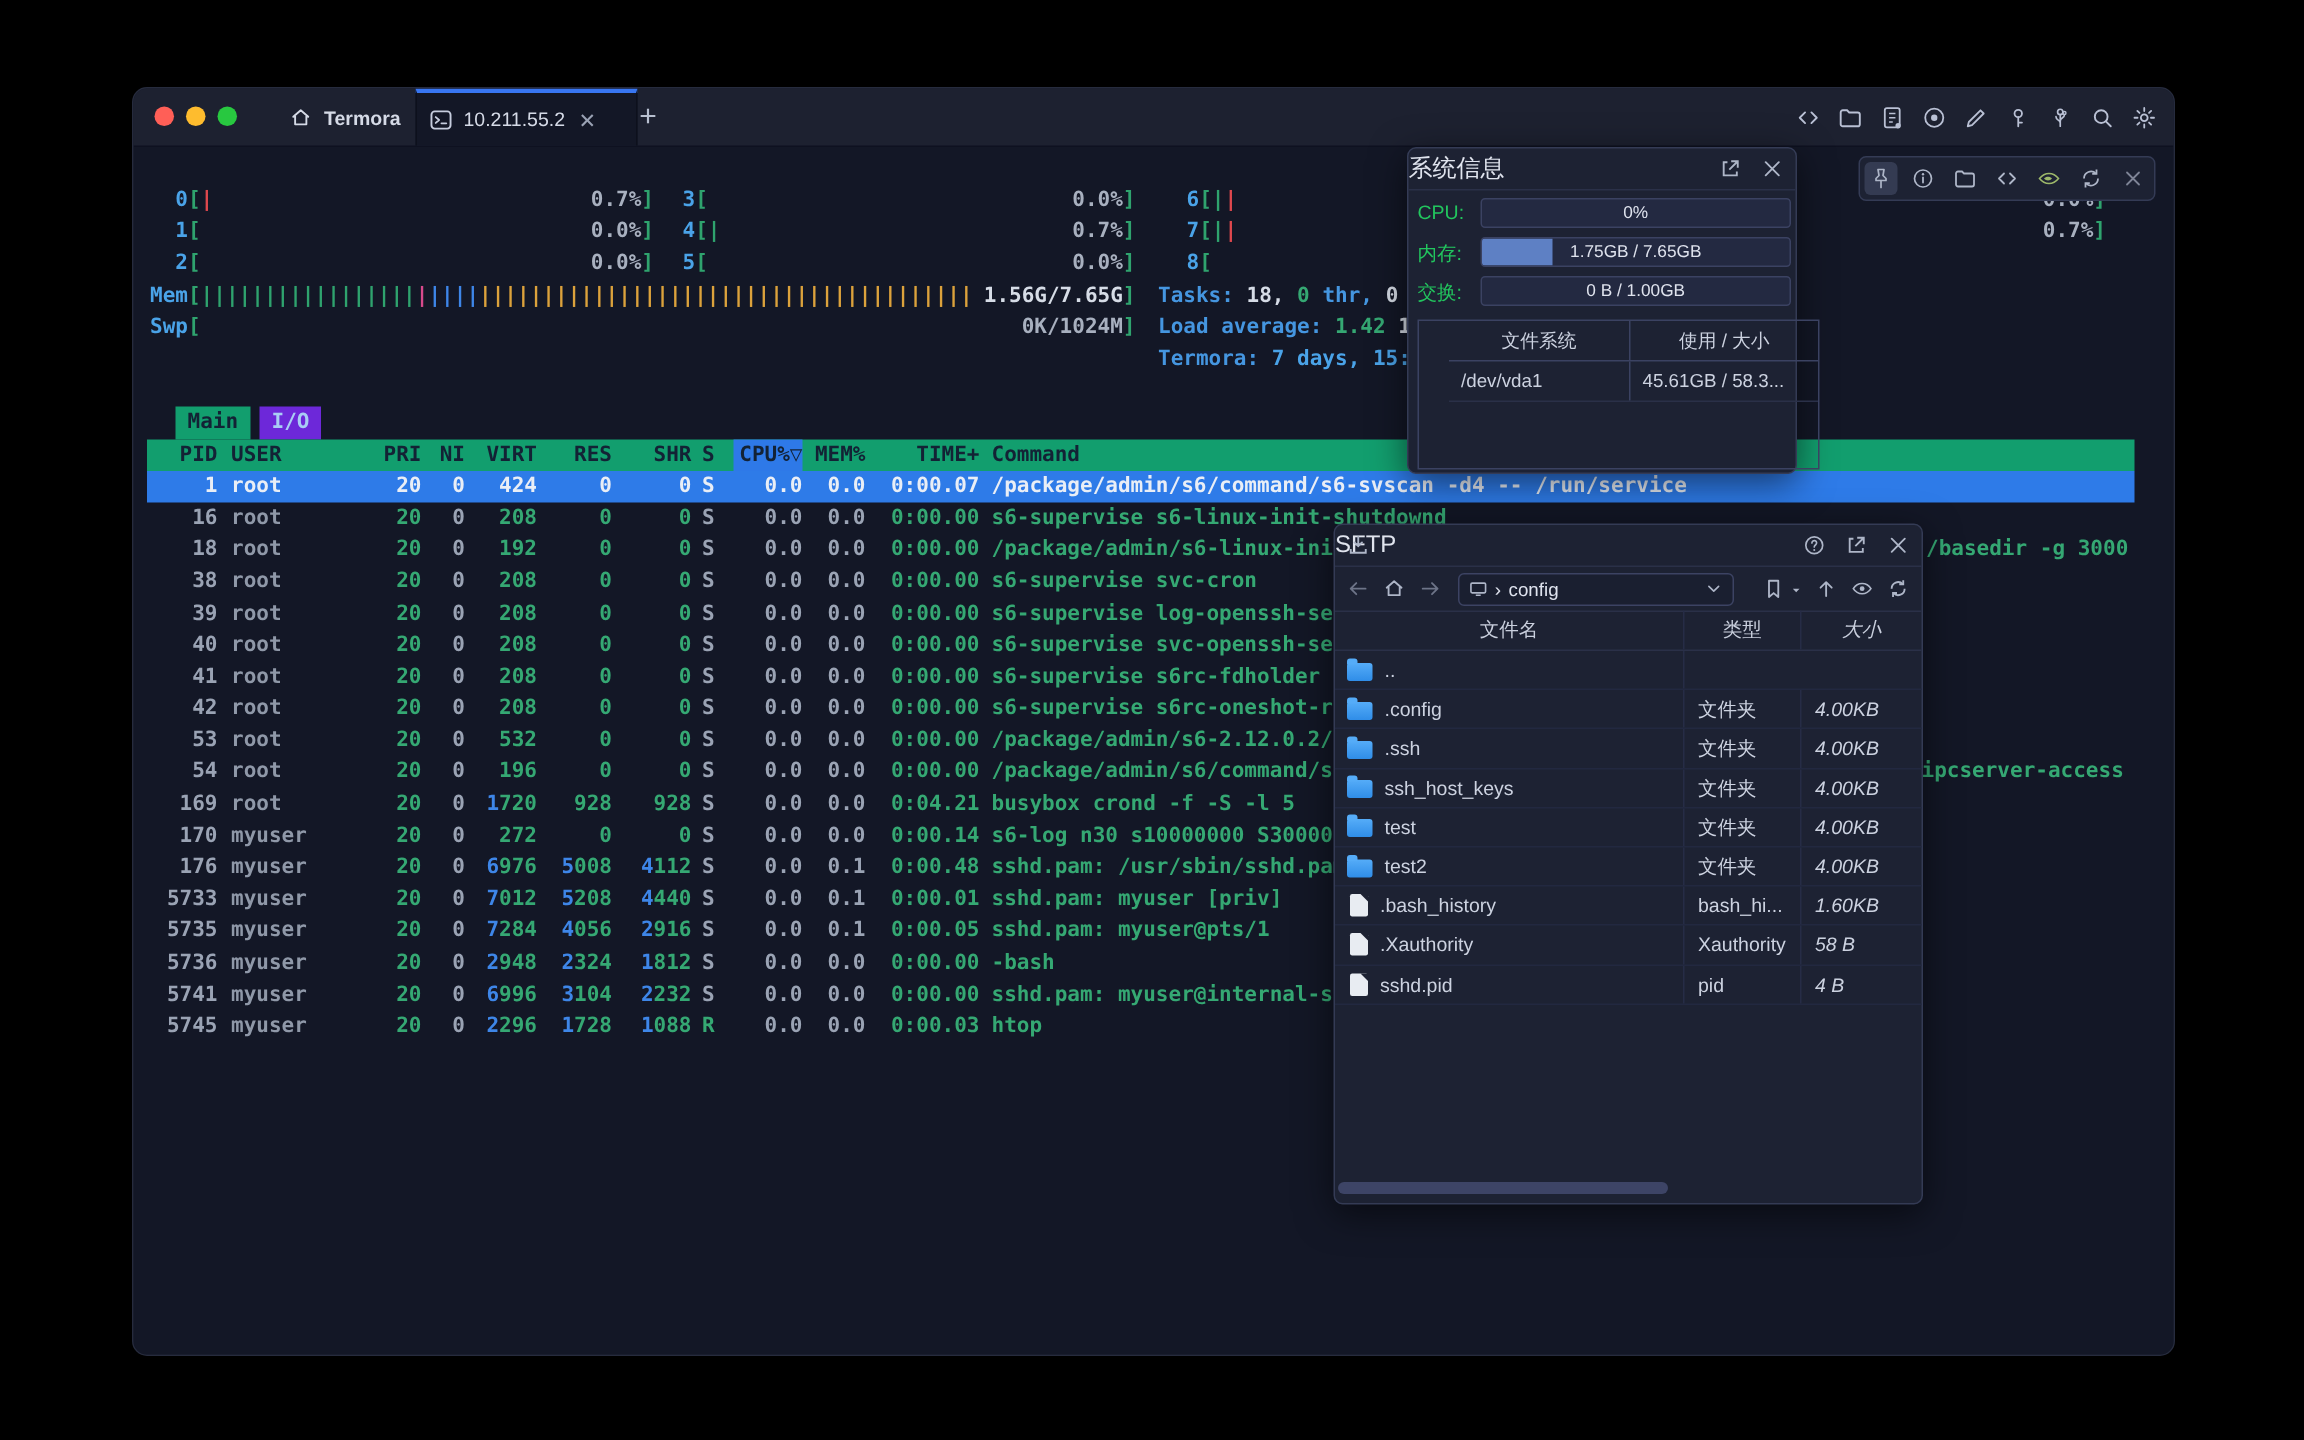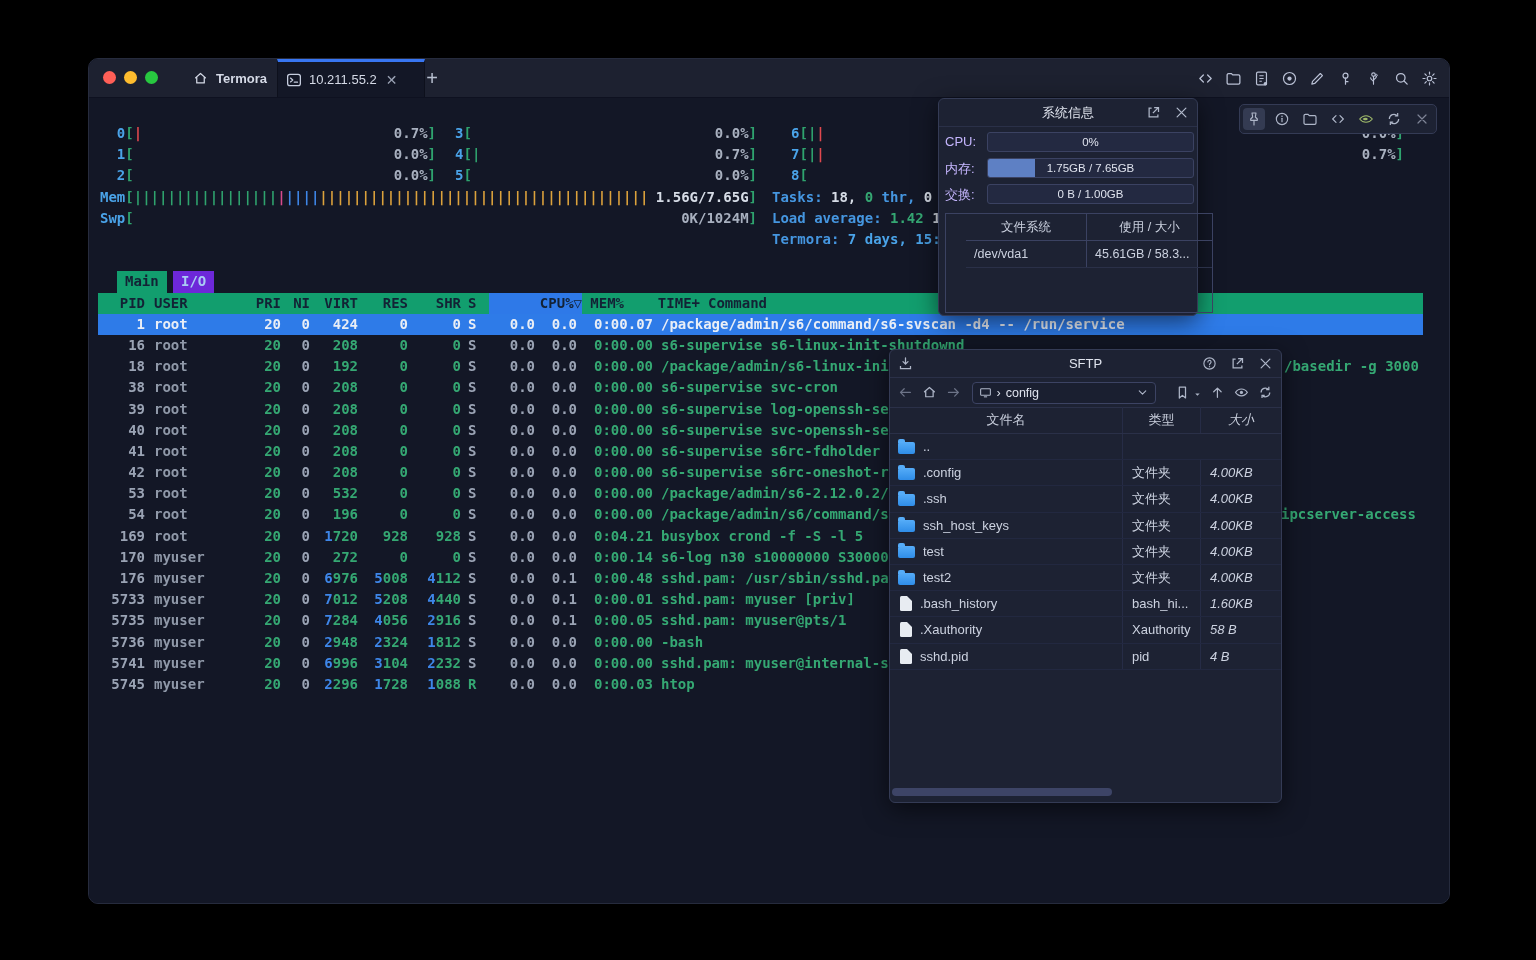--- a/index.html
+++ b/index.html
@@ -29,43 +29,43 @@
   .meter .val{position:absolute;right:0;top:0;color:#a8b0bf;}
   .bar-g{color:#2fa36e;} .bar-r{color:#e0484e;} .bar-p{color:#d84a8c;} .bar-b{color:#3e86e8;} .bar-o{color:#dca23c;}
   
   .chip{position:absolute;height:21.2px;line-height:21.2px;padding:0 8px;}
   .chip-main{background:#129e6e;color:#132235;}
   .chip-io{background:#6d28d9;color:#a9cdf4;}
   
   .ptable{position:absolute;left:9px;top:233.6px;width:1325px;}
   .prow{display:flex;height:21.2px;line-height:21.2px;white-space:pre;position:relative;}
   .phead{background:#129e6e;color:#132235;}
-  .phead .sortcol{background:#2e79e8;color:#132235;padding-left:47px;}
+  .phead .sortcol{background:#2e79e8;color:#132235;}
   .prow.sel{background:#2e7be8;}
   .prow.sel span{color:#e9eef6 !important;}
   .c-pid{width:47px;text-align:right;} .c-user{width:94px;padding-left:9px;text-align:left;}
   .c-pri{width:33px;text-align:right;} .c-ni{width:29px;text-align:right;}
   .c-virt{width:48px;text-align:right;} .c-res{width:50px;text-align:right;}
   .c-shr{width:53px;text-align:right;} .c-st{width:21px;padding-left:7px;}
   .c-cpu{width:46px;text-align:right;} .c-mem{width:42px;text-align:right;}
   .c-time{width:76px;text-align:right;} .c-cmd{flex:1;padding-left:8px;overflow:hidden;}
   .cmd-tail{position:absolute;top:0;color:#35a873;}
   
   .fbar{position:absolute;left:11px;top:805px;width:1322px;height:21.2px;display:flex;line-height:21.2px;white-space:pre;}
   .fk{color:#35a873;} .fl{background:#2e79e8;color:#11293e;width:50.6px;overflow:hidden;}
   .fl.grow{flex:1;}
   
   .panel{position:absolute;background:#1d2233;border:1px solid #343b55;box-shadow:0 6px 24px rgba(0,0,0,.55);color:#ccd2e0;}
   .phdr{height:27px;display:flex;align-items:center;border-bottom:1px solid #2a3048;position:relative;padding:0 8px;}
-  .phdr .ttl{position:absolute;left:0;right:0;text-align:center;font-size:13px;color:#e0e4ee;}
+  .phdr .ttl{position:absolute;left:0;right:0;font-size:16px;color:#e0e4ee;}
   .phdr .hic{width:15px;height:15px;color:#aeb6c8;z-index:1;}
   .phdr .right{margin-left:auto;display:flex;gap:13px;z-index:1;}
   
   .sysinfo{left:849px;top:39px;width:258px;height:216px;border-radius:6px;}
-  .si-row{position:absolute;left:6px;font-size:13px;color:#c4b5fd;}
+  .si-row{position:absolute;left:6px;font-size:13px;color:#22c55e;}
   .si-bar{position:absolute;left:48px;width:205px;height:18px;background:#232941;border:1px solid #3b4262;border-radius:3px;
     font-size:11.5px;color:#dfe3ee;display:flex;align-items:center;justify-content:center;position:absolute;overflow:hidden;}
   .si-fill{position:absolute;left:0;top:0;bottom:0;background:#5e80c4;}
   .si-bar span{position:relative;}
   .fstable{position:absolute;left:6px;top:114px;width:246px;height:98px;border:1px solid #3b4262;font-size:12.5px;padding-left:20px;}
   .fs-hrow{display:flex;height:26px;line-height:26px;border-bottom:1px solid #3b4262;color:#ccd2e0;}
   .fs-row{display:flex;height:26px;line-height:26px;border-bottom:1px solid #2a3048;}
   .fs-c1{width:121px;border-right:1px solid #3b4262;padding-left:8px;box-sizing:border-box;}
   .fs-c2{flex:1;padding-left:8px;overflow:hidden;white-space:nowrap;}
   .fs-hrow .fs-c1,.fs-hrow .fs-c2{text-align:center;padding-left:0;}

